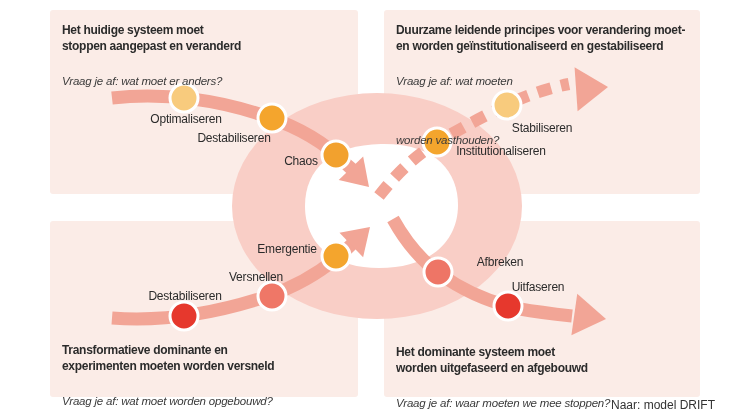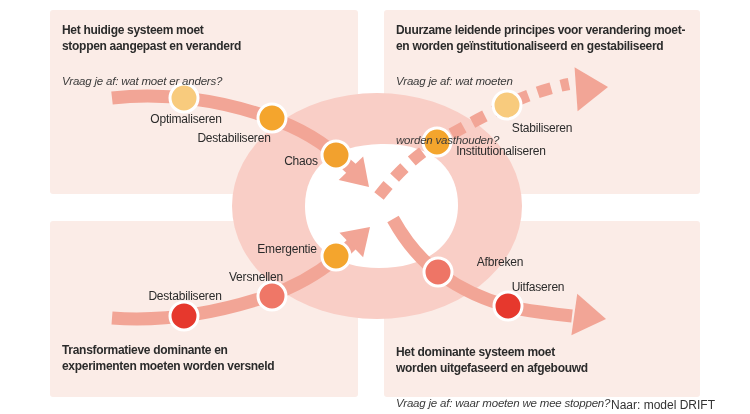--- a/index.html
+++ b/index.html
@@ -93,20 +93,21 @@
   <div class="qtext" style="left:396px; top:22px">
     <div class="h">Duurzame leidende principes voor verandering moet-</div>
     <div class="h">en worden geïnstitutionaliseerd en gestabiliseerd</div>
     <div class="q first">Vraag je af: wat moeten</div>
     <div class="q">worden vasthouden?</div>
   </div>
 
   <div class="qtext" style="left:62px; top:342px">
     <div class="h">Transformatieve dominante en</div>
     <div class="h">experimenten moeten worden versneld</div>
+    <div class="q first">Vraag je af: wat moet worden opgebouwd?</div>
   </div>
 
   <div class="qtext" style="left:396px; top:344px">
     <div class="h">Het dominante systeem moet</div>
     <div class="h">worden uitgefaseerd en afgebouwd</div>
     <div class="q first">Vraag je af: waar moeten we mee stoppen?</div>
   </div>
 
   <div class="lbl" style="left:186px; top:119px">Optimaliseren</div>
   <div class="lbl" style="left:234px; top:138px">Destabiliseren</div>

